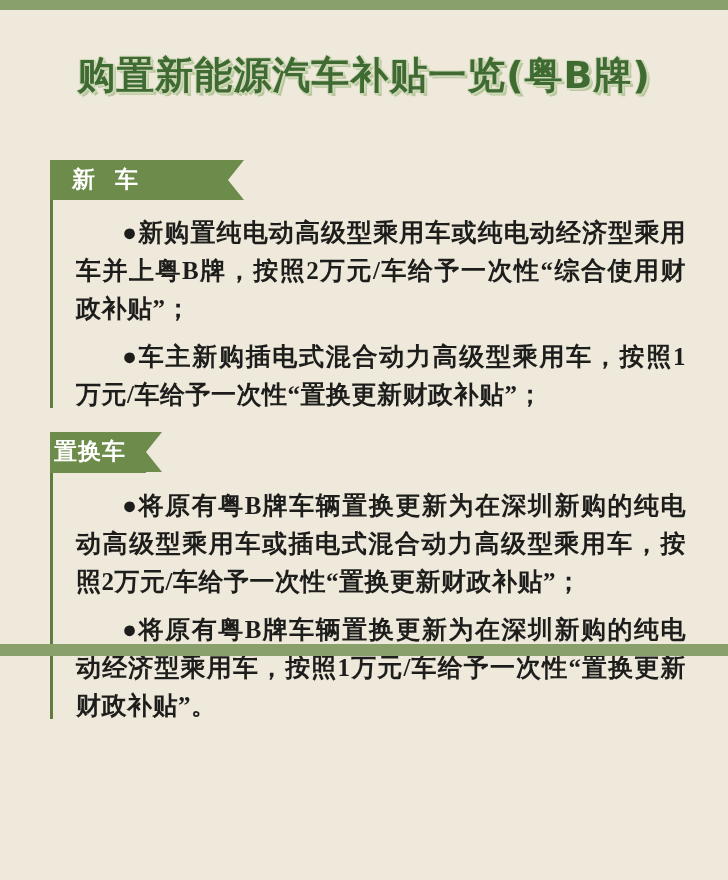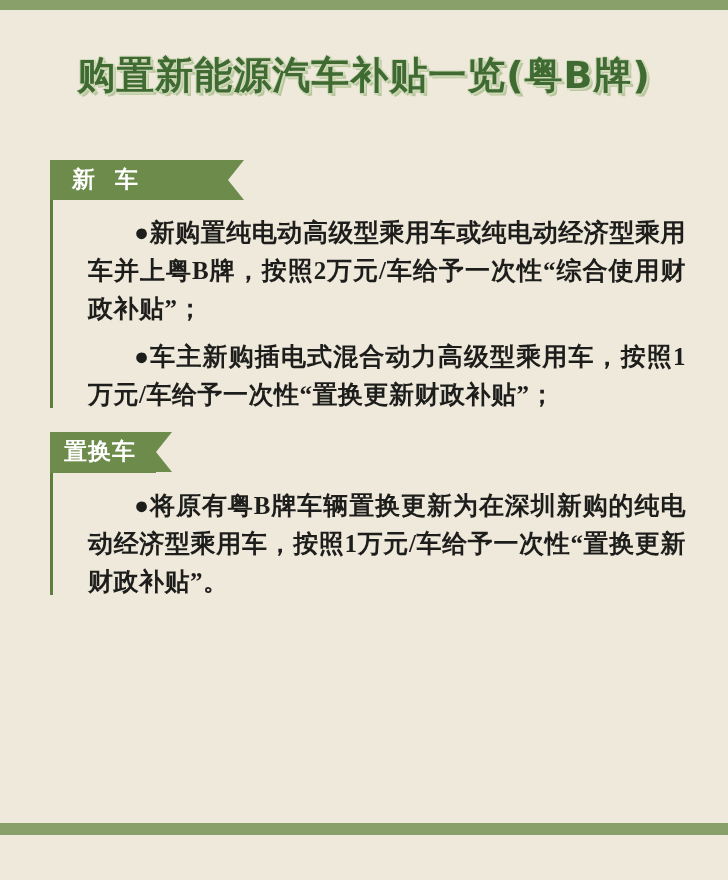--- a/index.html
+++ b/index.html
@@ -11,21 +11,21 @@
     height: 880px;
     background: #efe9dc;
     font-family: "Liberation Serif", "DejaVu Serif", serif;
     overflow: hidden;
     position: relative;
   }
 
   .page {
     position: relative;
     width: 728px;
-    height: 835px;
+    height: 656px;
     box-sizing: border-box;
     background: #efe9dc;
   }
 
   
   .bar-top {
     position: absolute;
     left: 0;
     top: 0;
     width: 728px;
@@ -104,28 +104,28 @@
     right: -16px;
     top: 0;
     width: 0;
     height: 0;
     border-top: 20px solid #6d8b4a;
     border-bottom: 20px solid #6d8b4a;
     border-right: 16px solid transparent;
   }
   .section-header.narrow {
     letter-spacing: 1px;
-    padding: 7px 20px 8px 14px;
+    padding: 7px 20px 8px 4px;
     min-width: 0;
     text-align: right;
   }
 
   .paras {
     margin-top: 14px;
-    padding-left: 38px;
+    padding-left: 26px;
   }
 
   .para {
     margin: 0 0 10px 0;
     font-family: "Liberation Serif", "DejaVu Serif", serif;
     font-weight: bold;
     font-size: 25px;
     line-height: 1.52;
     color: #1d1d1b;
     text-indent: 46px;
@@ -151,20 +151,21 @@
       <div class="paras">
         <p class="para">●新购置纯电动高级型乘用车或纯电动经济型乘用车并上粤B牌，按照2万元/车给予一次性“综合使用财政补贴”；</p>
         <p class="para">●车主新购插电式混合动力高级型乘用车，按照1万元/车给予一次性“置换更新财政补贴”；</p>
       </div>
     </div>
 
     <div class="section">
       <div class="rule"></div>
       <div class="section-header narrow">置换车</div>
       <div class="paras">
+        <p class="para">●将原有粤B牌车辆置换更新为在深圳新购的纯电动高级型乘用车或插电式混合动力高级型乘用车，按照2万元/车给予一次性“置换更新财政补贴”；</p>
         <p class="para">●将原有粤B牌车辆置换更新为在深圳新购的纯电动经济型乘用车，按照1万元/车给予一次性“置换更新财政补贴”。</p>
       </div>
     </div>
 
   </div>
 
   <div class="bar-bottom"></div>
 </div>
 
 </body></html>

